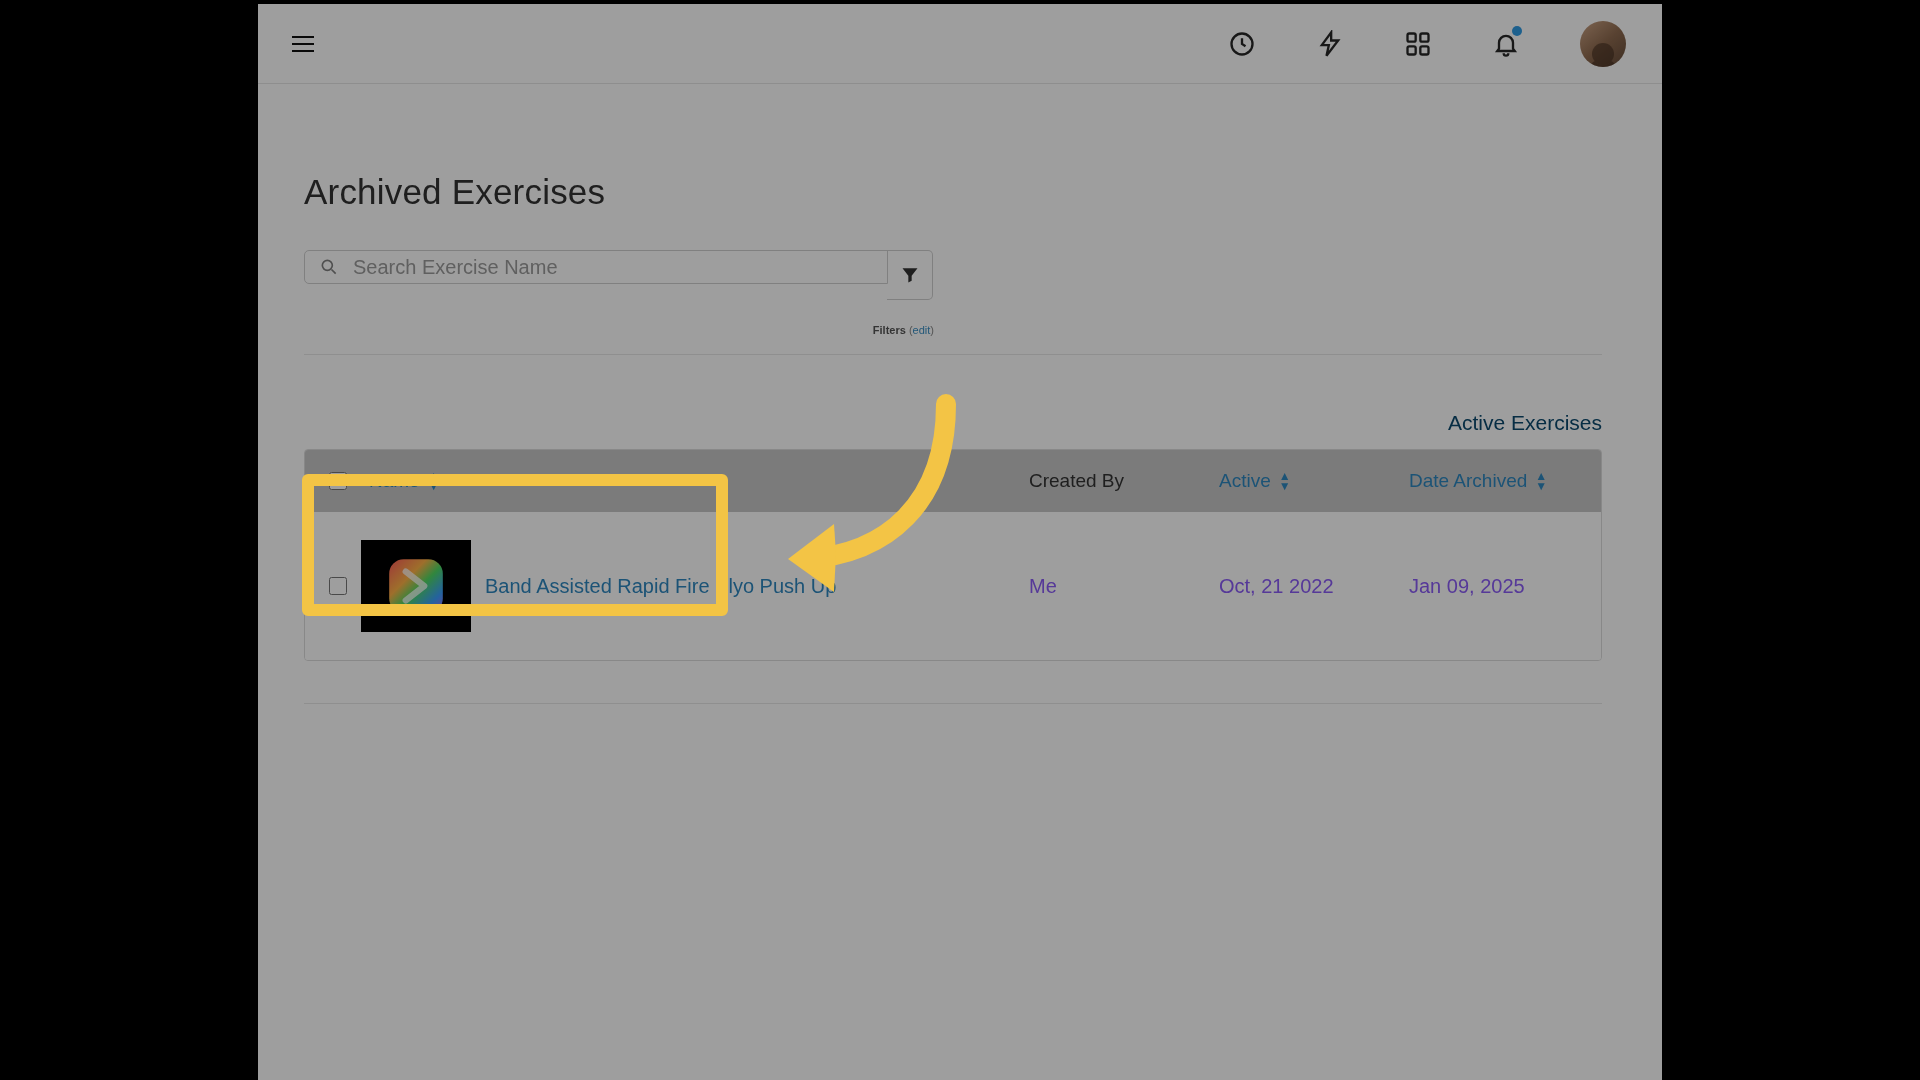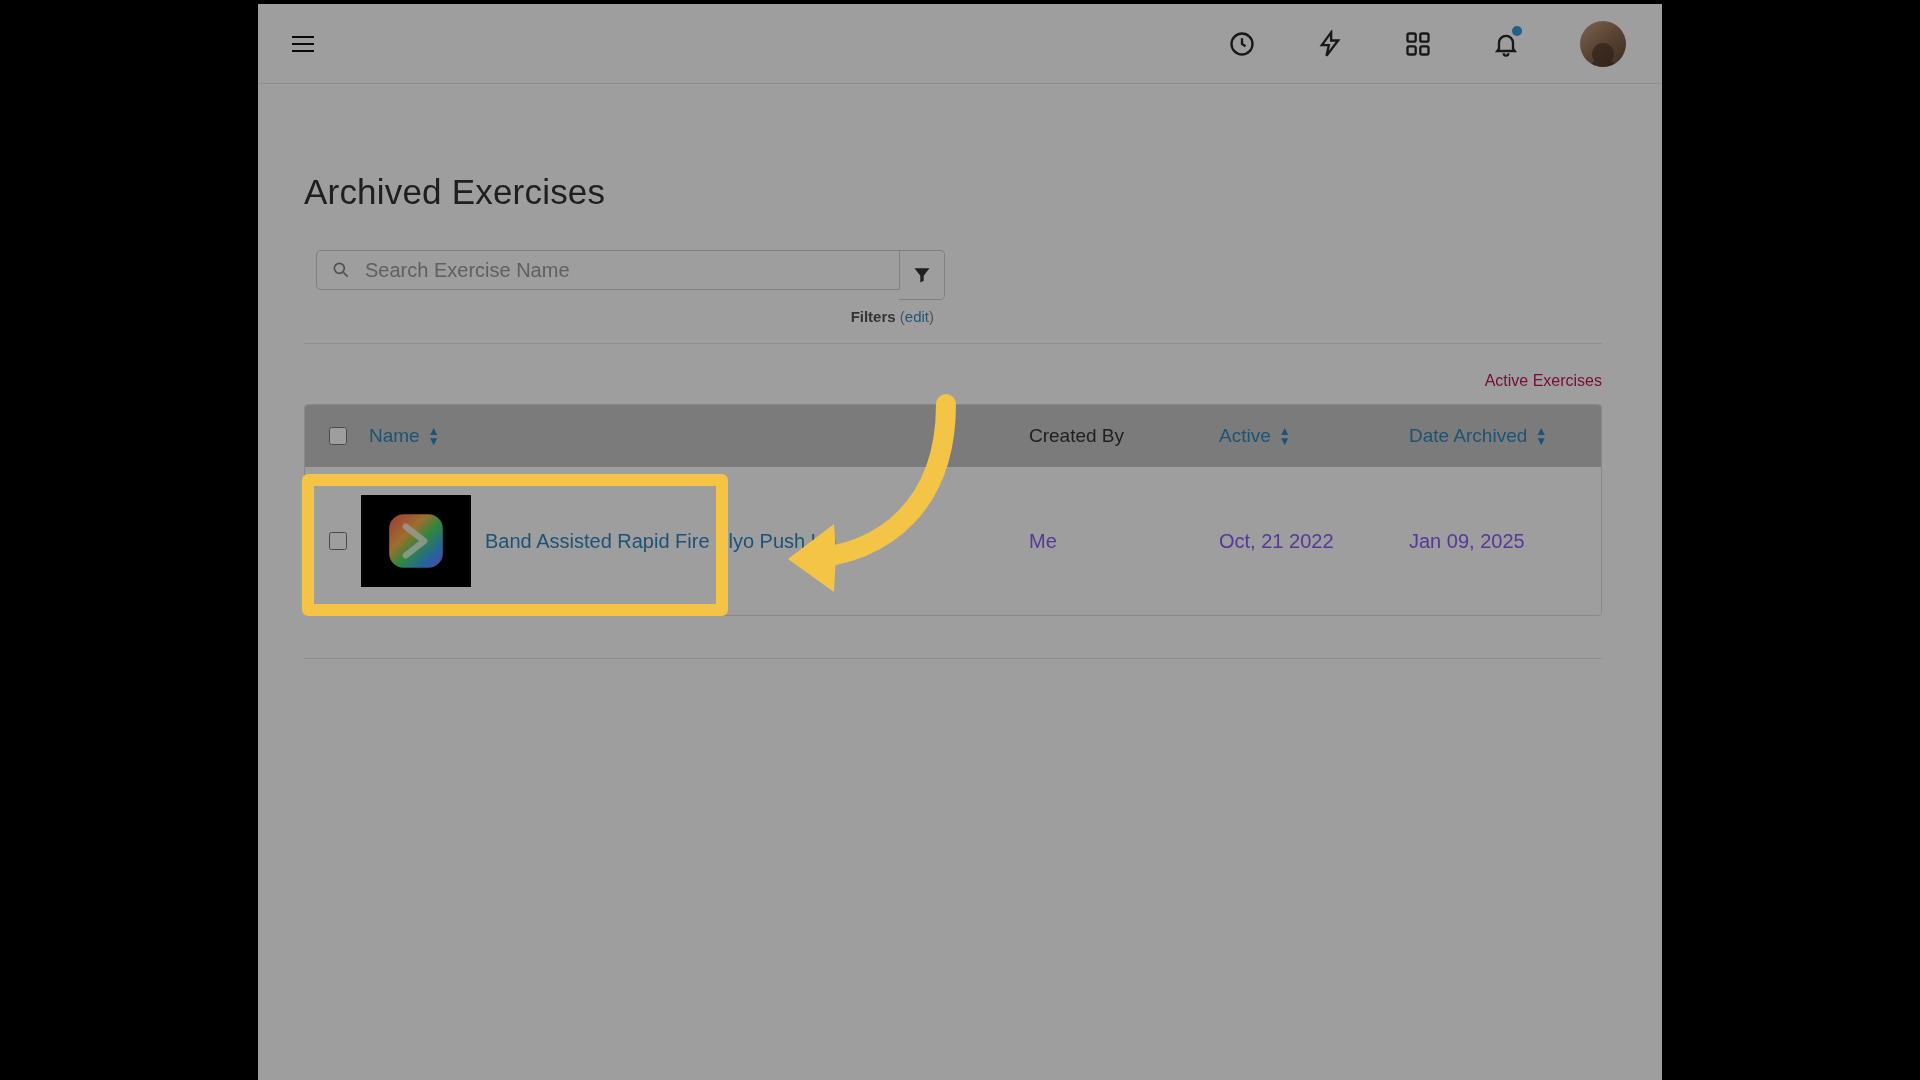--- a/index.html
+++ b/index.html
@@ -32,40 +32,40 @@
     content:""; position:absolute; left:50%; top:48%; transform:translateX(-50%);
     width:22px;height:22px;border-radius:50%; background:rgba(60,40,28,.55);
     box-shadow: 0 22px 0 6px rgba(60,40,28,.55);
   }
 
   
   .page { padding: 88px 60px 0 46px; }
   .page-title { font-size:35px; font-weight:300; color:#333; margin-bottom:38px; letter-spacing:.2px;}
   .search-row { display:flex; align-items:flex-start; }
   .search-wrap { display:flex; }
-  .search-box { position:relative; width:584px; height:40px; border:1px solid #cfcfcf; border-radius:5px 0 0 5px; display:flex; align-items:center;margin-left:12px; }
+  .search-box { position:relative; width:584px; height:34px; border:1px solid #cfcfcf; border-radius:5px 0 0 5px; display:flex; align-items:center; }
   .search-box .sicon { margin-left:14px; color:#808080; display:flex; }
   .search-box input {
     border:none; outline:none; height:100%; flex:1; padding:0 14px;
     font-size:20px; background:transparent; color:#333;
   }
   .search-box input::placeholder { color:#9b9b9b; }
   .filter-btn {
     width:46px; height:50px; border:1px solid #cfcfcf; border-left:none;
     border-radius:0 5px 5px 0; margin-left:-1px; background:#fff;
     display:flex; align-items:center; justify-content:center; cursor:pointer;
   }
   .filter-btn svg { width:20px; height:20px; fill:#333; }
-  .filters-line { font-size:15px; color:#888; margin:8px 0 0 0; width:630px; text-align:right; }
+  .filters-line { font-size:11px; color:#888; margin:24px 0 0 0; width:630px; text-align:right; }
   .filters-line b { color:#555; font-weight:600; }
   .filters-line a { color:#3a8ec2; text-decoration:none; }
   .rule { height:1px; background:#e7e7e7; margin-top:18px; }
 
   .active-link-row { display:flex; justify-content:flex-end; margin:28px 0 14px 0; }
-  .active-link { color:#be185d; font-size:16px; text-decoration:none; cursor:pointer; }
+  .active-link { color:#0c4a6e; font-size:21px; text-decoration:none; cursor:pointer;margin-top:28px; }
 
   
   .tbl { border:1px solid #dcdcdc; border-radius:4px; overflow:hidden; }
   .thead, .trow { display:grid; grid-template-columns: 700px 190px 190px 1fr; align-items:center; }
   .thead { background:#c7c7c7; height:62px; padding:16px 24px; color:#333; }
   .th { font-size:19px; display:flex; align-items:center; gap:8px; }
   .th.sortable { color:#2e87bf; cursor:pointer; }
   .th .sorter { font-size:12px; line-height:10px; display:flex; flex-direction:column; color:#2e87bf; }
   .th input[type=checkbox] { margin-right:14px; width:18px; height:18px; }
 

